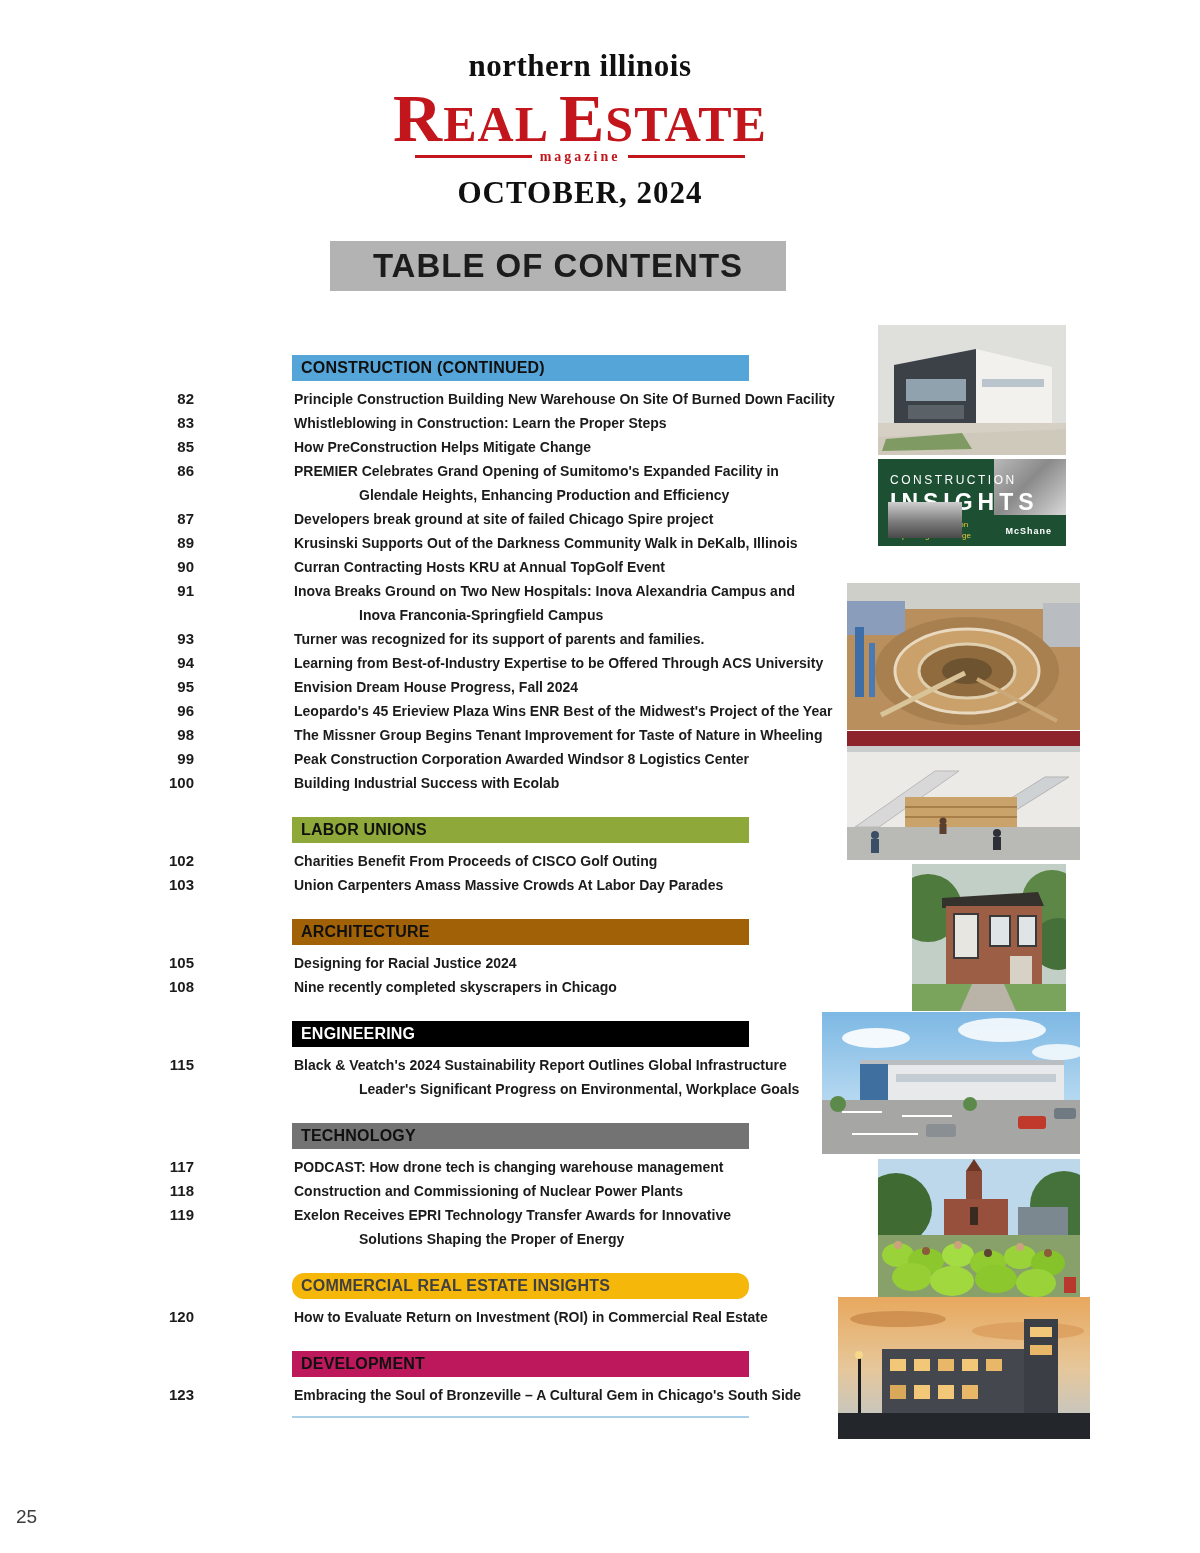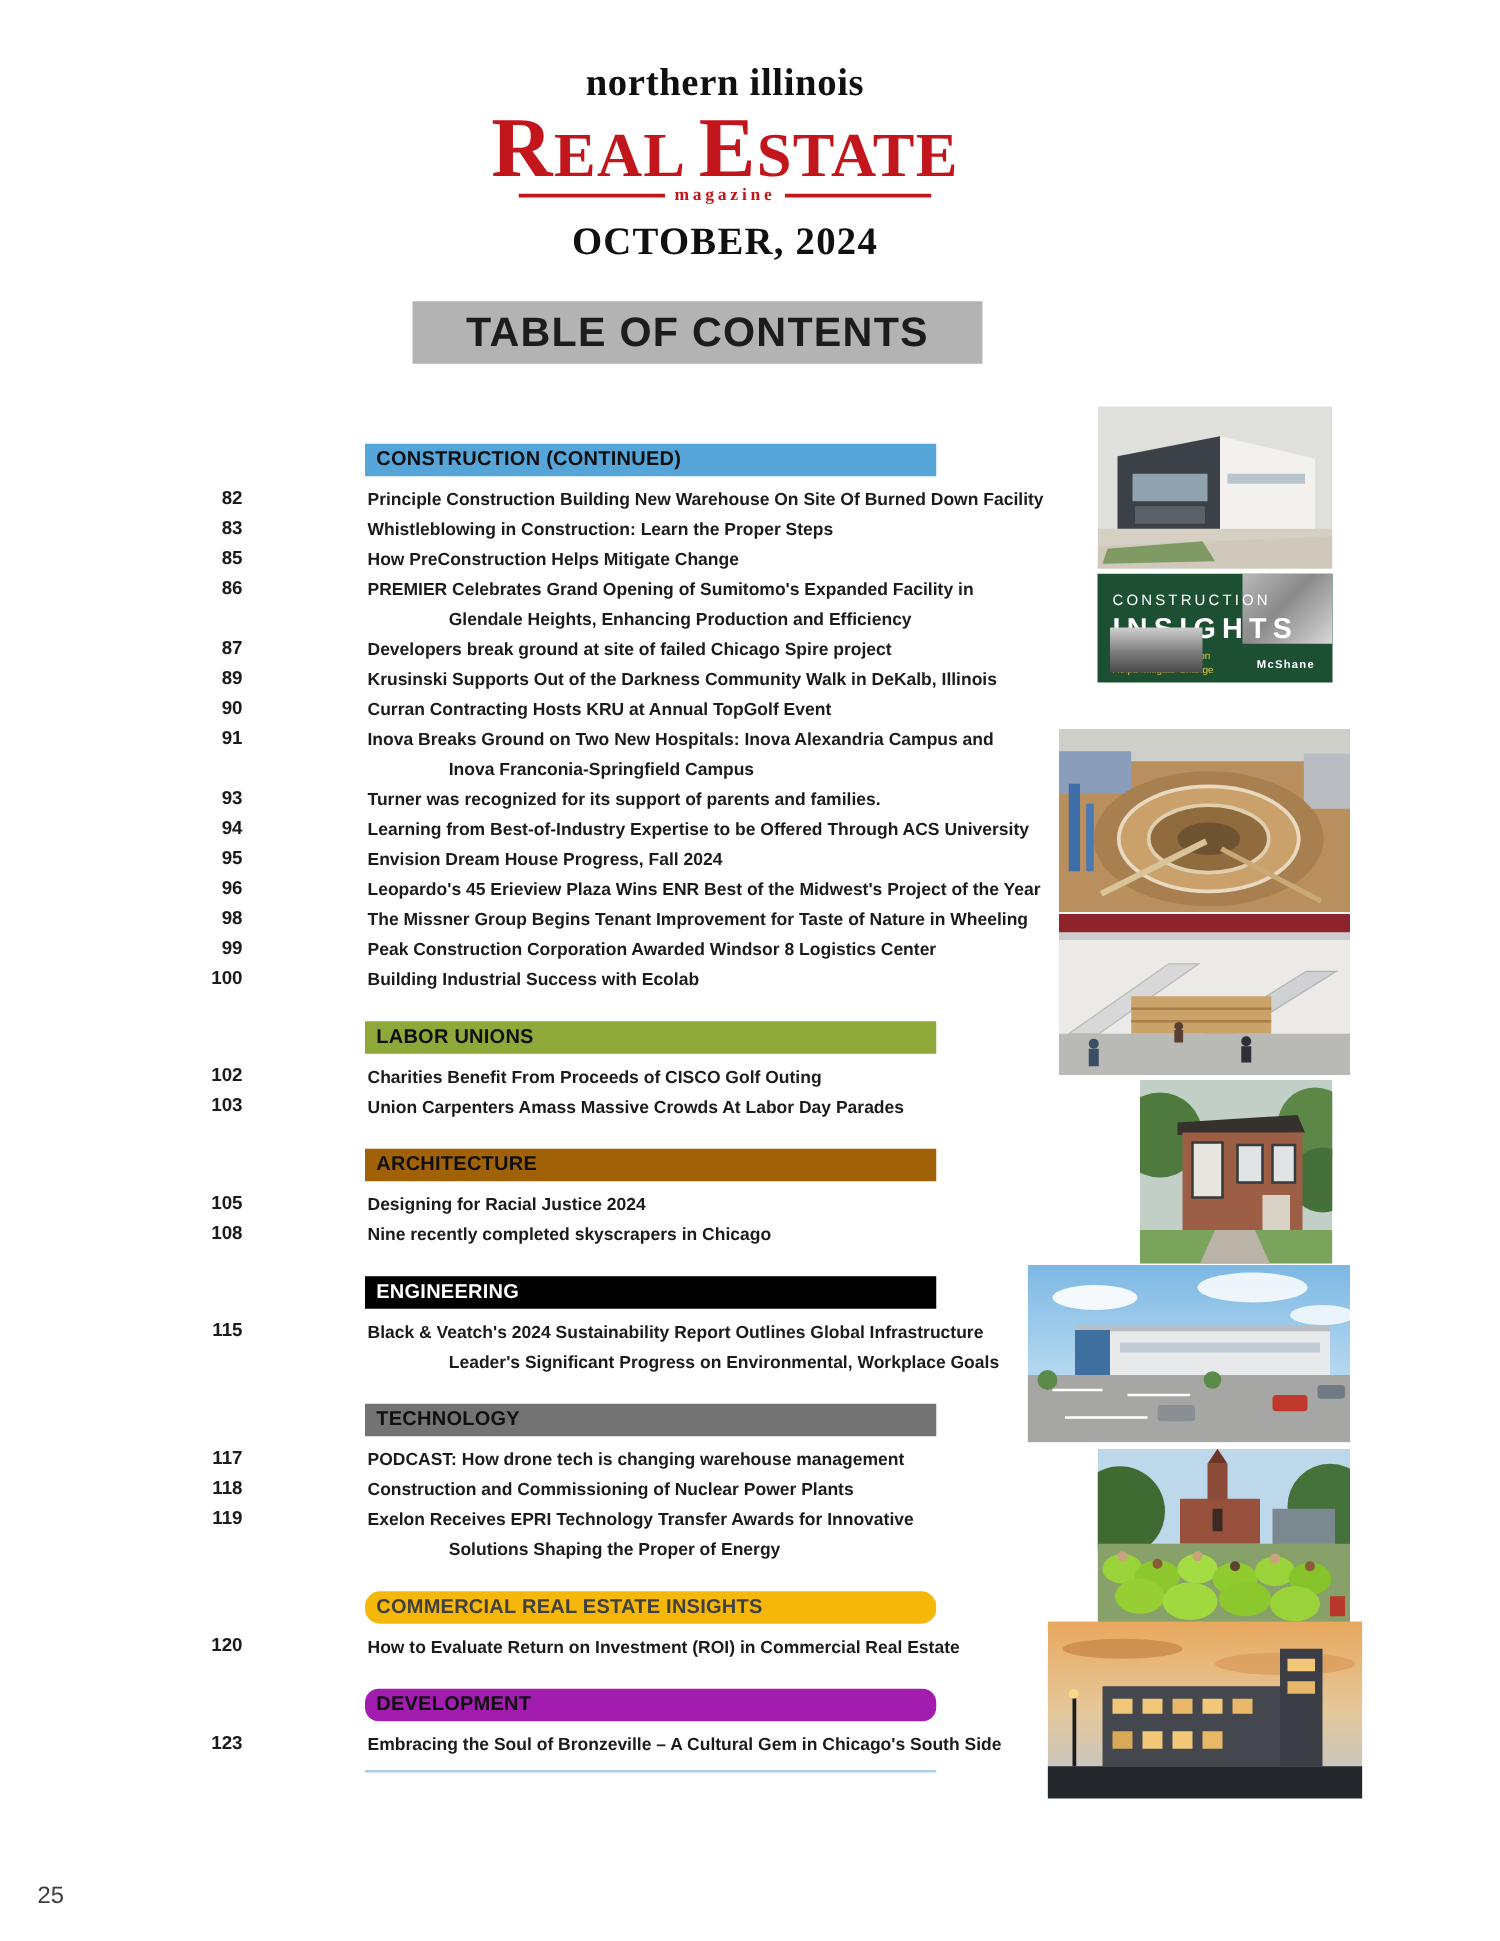--- a/index.html
+++ b/index.html
@@ -41,21 +41,21 @@
   }
   .toc-row { display:grid; grid-template-columns:32px 1fr; align-items:start; }
   .toc-num { text-align:right; font-weight:700; font-size:15px; line-height:24px; }
   .toc-text { padding-left:100px; white-space:nowrap; }
   .toc-line { font-weight:700; font-size:14px; line-height:24px; color:#1b1b1b; }
   .toc-line.cont { padding-left:65px; }
 
   .bottom-rule { position:absolute; left:292px; top:1416px; width:457px; height:2px; background:#aacfe8; }
 
   
-  .folio { position:absolute; left:30px; top:1506px; font-size:19px; color:#3c3c3c; }
+  .folio { position:absolute; left:16px; top:1506px; font-size:19px; color:#3c3c3c; }
 
   
   .img { position:absolute; overflow:hidden; }
   .img svg { display:block; width:100%; height:100%; }
   .img-1 { left:878px; top:325px; width:188px; height:130px; }
   .img-2 { left:878px; top:459px; width:188px; height:87px; background:#1d4f33; }
   .img-3 { left:847px; top:583px; width:233px; height:147px; }
   .img-4 { left:847px; top:731px; width:233px; height:129px; }
   .img-5 { left:912px; top:864px; width:154px; height:147px; }
   .img-6 { left:822px; top:1012px; width:258px; height:142px; }
@@ -252,21 +252,21 @@
     <section class="toc-section">
       <div class="section-bar" style="background: rgb(246, 183, 11); color: #404040; border-radius: 12px;">COMMERCIAL REAL ESTATE INSIGHTS</div>
       <div class="toc-row">
         <span class="toc-num">120</span>
         <div class="toc-text">
           <div class="toc-line">How to Evaluate Return on Investment (ROI) in Commercial Real Estate</div>
         </div>
       </div>
     </section>
     <section class="toc-section">
-      <div class="section-bar" style="background: #a21caf; color: rgb(16, 16, 16); border-radius: 11px;">DEVELOPMENT</div>
+      <div class="section-bar" style="background: #be185d; color: rgb(16, 16, 16);">DEVELOPMENT</div>
       <div class="toc-row">
         <span class="toc-num">123</span>
         <div class="toc-text">
           <div class="toc-line">Embracing the Soul of Bronzeville – A Cultural Gem in Chicago's South Side</div>
         </div>
       </div>
     </section>
   </main>
 
 <div class="bottom-rule"></div>

